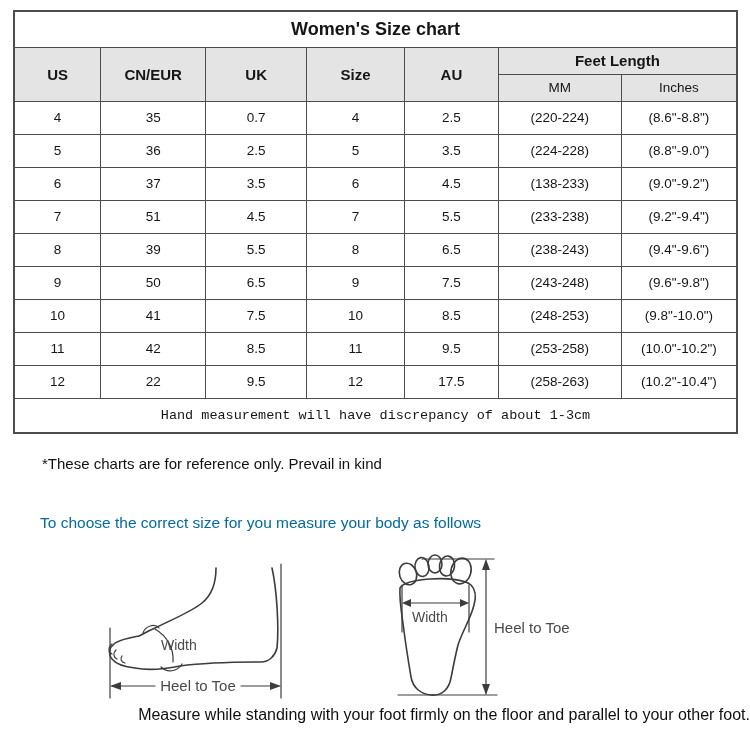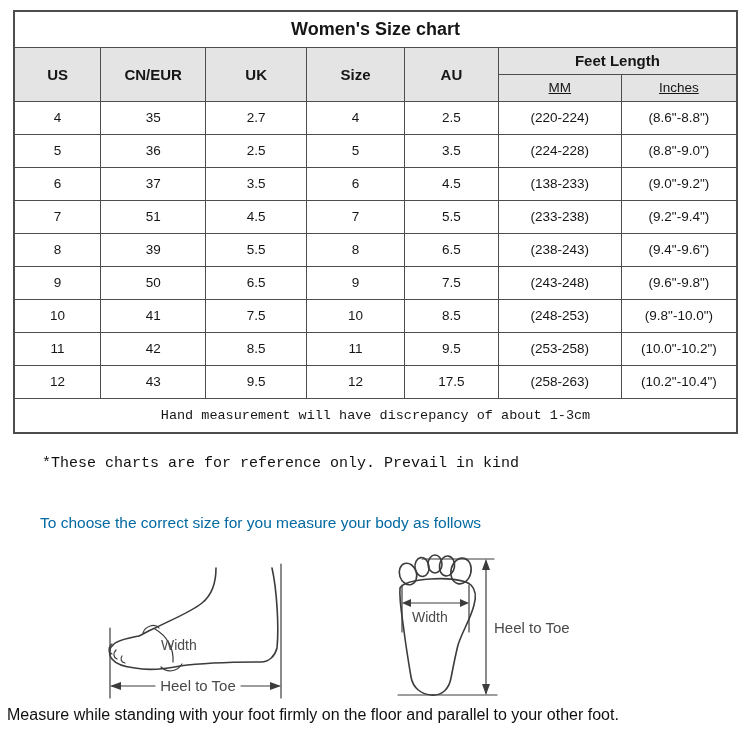--- a/index.html
+++ b/index.html
@@ -31,31 +31,31 @@
     text-align:center; vertical-align:middle;
     font-size:13.5px; font-weight:normal;
     color:var(--text);
     padding:0;
   }
   table.size-table{ border:2px solid var(--border); }
   tr.title-row th{
     height:36px; font-size:18px; font-weight:bold; background:#fff;
   }
   tr.head-row th{ background:var(--header-bg); font-size:15px; font-weight:bold; height:27px; }
-  tr.head-row2 th{ background:var(--header-bg); font-size:13.5px; font-weight:normal; height:27px;text-decoration:underline; }
+  tr.head-row2 th{ background:var(--header-bg); font-size:13.5px; font-weight:normal; height:27px; }
   tbody td{ height:33px; background:#fff; }
   tfoot td{
     height:35px; background:#fff;
     font-family:Liberation Mono, monospace;
     font-size:15px; letter-spacing:0px;
   }
   
   .ref-note{
     position:absolute; left:42px; top:455px;
-    font-family:Liberation Mono, monospace;
+    font-family:Liberation Sans, sans-serif;
     font-size:15px; color:#111;
   }
   .how-title{
     position:absolute; left:40px; top:486px;
     font-size:21px; font-weight:normal; color:#3d3d3d;
   }
   .how-sub{
     position:absolute; left:40px; top:514px;
     font-size:15.5px; color:#0369a1;
   }
@@ -69,21 +69,21 @@
     stroke-linecap:round; stroke-linejoin:round;
   }
   svg polygon{ fill:var(--diagram-line); stroke:none; }
   svg .thin{ stroke-width:1.2; }
   svg text{
     fill:var(--label-gray); stroke:none;
     font-family:"Liberation Sans", sans-serif;
   }
   .caption{
     position:absolute; left:0; top:706px; width:750px;
-    text-align:left; font-size:16px; color:#101010;padding-left:7px;
+    text-align:right; font-size:16px; color:#101010;
   }
 </style>
 </head>
 <body>
 
 <div class="page">
 
   <table class="size-table">
     <colgroup>
       <col style="width:12%">
@@ -108,21 +108,21 @@
       </tr>
       <tr class="head-row2">
         <th>MM</th>
         <th>Inches</th>
       </tr>
     </thead>
     <tbody>
       <tr>
         <td>4</td>
           <td>35</td>
-          <td>2.7</td>
+          <td>0.7</td>
           <td>4</td>
           <td>2.5</td>
           <td>(220-224)</td>
           <td>(8.6"-8.8")</td>
       </tr>
       <tr>
         <td>5</td>
           <td>36</td>
           <td>2.5</td>
           <td>5</td>
@@ -179,21 +179,21 @@
         <td>11</td>
           <td>42</td>
           <td>8.5</td>
           <td>11</td>
           <td>9.5</td>
           <td>(253-258)</td>
           <td>(10.0"-10.2")</td>
       </tr>
       <tr>
         <td>12</td>
-          <td>43</td>
+          <td>22</td>
           <td>9.5</td>
           <td>12</td>
           <td>17.5</td>
           <td>(258-263)</td>
           <td>(10.2"-10.4")</td>
       </tr>
     </tbody>
     <tfoot>
       <tr>
         <td colspan="7">Hand measurement will have discrepancy of about 1-3cm</td>

